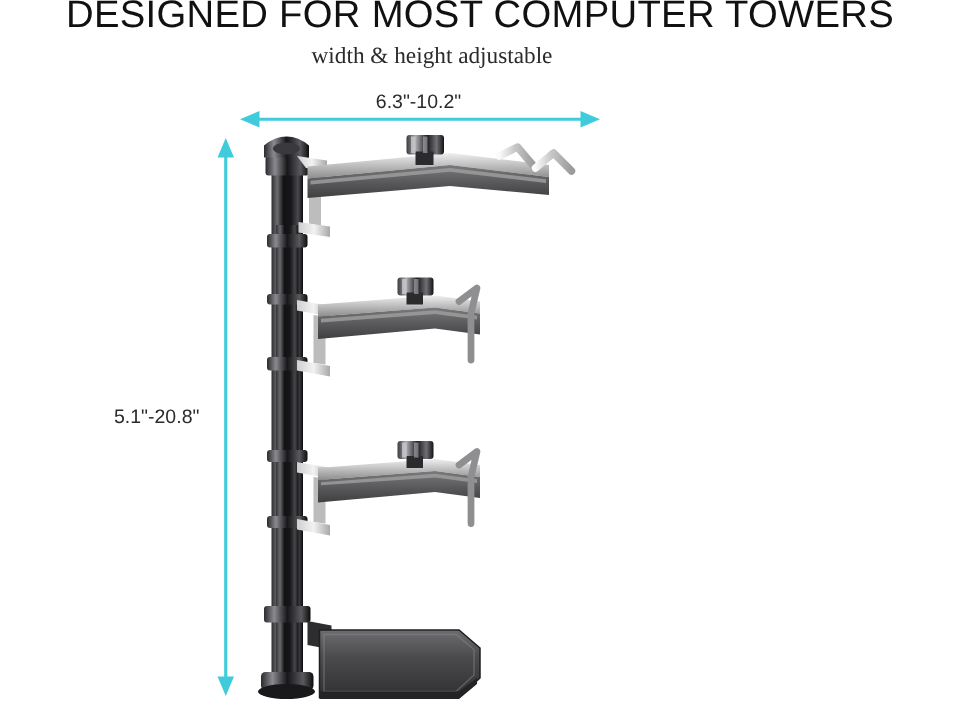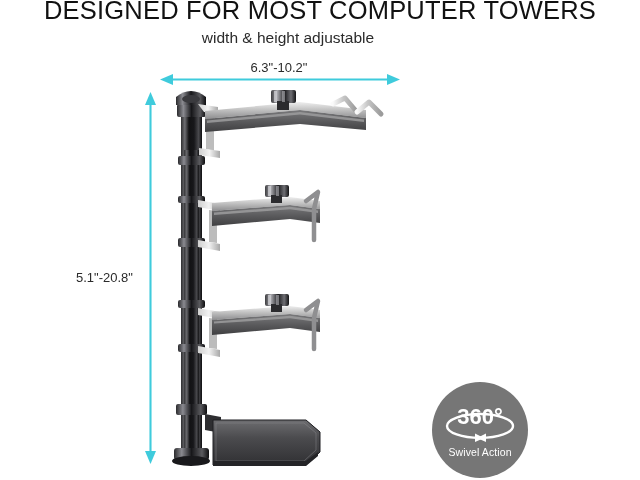--- a/index.html
+++ b/index.html
@@ -22,20 +22,21 @@
     letter-spacing:.2px;
     color:#111111;
     white-space:nowrap;
   }
   .subtitle{
     position:absolute;left:0;top:29px;width:576px;
     text-align:center;
     font-size:15.5px;
     font-weight:400;
     color:#2b2b2b;
+    font-family:Liberation Serif, serif;
   }
 
   
   .dim-label{
     position:absolute;
     font-size:13px;
     color:#2b2b2b;
     white-space:nowrap;
   }
   #dim-h-label{left:168px;top:60px;width:222px;text-align:center;}
@@ -250,23 +251,14 @@
 
       <path d="M213 420 L213 465 L306 465 L320 452 L320 432 L306 420 Z" fill="url(#baseGrad)"></path>
       <path d="M213 420 L306 420 L320 432 L320 452 L306 465 L213 465 Z" fill="none" stroke="#1f1f22" stroke-width="1"></path>
       <path d="M216 423 L304 423 L316 433 L316 450 L304 461 L216 461 Z" fill="none" stroke="#8c8c90" stroke-width="1" opacity=".45"></path>
 
       <path d="M213 461 L306 461 L318 452 L318 456 L306 466 L213 466 Z" fill="#242427"></path>
     </g>
   </svg>
 
 
-  <div class="badge" id="badge-swivel">
-    <svg class="badge-icon" width="82" height="50" viewBox="0 0 82 50" style="margin-top:16px;">
-      <ellipse cx="41" cy="28" rx="33" ry="12" fill="none" stroke="#ffffff" stroke-width="2.4"></ellipse>
-      <polygon points="45,40 36,35.5 36,44" fill="#ffffff"></polygon>
-      <polygon points="38,40 47,35.5 47,44" fill="#ffffff"></polygon>
-      <text x="41" y="26" text-anchor="middle" font-family="Liberation Sans, sans-serif" font-size="22" font-weight="bold" fill="#ffffff" id="swivel-value-text">360°</text>
-    </svg>
-    <div class="badge-text" style="margin-top:-2px;">Swivel Action</div>
-  </div>
 
 </div>
 
 </body></html>

